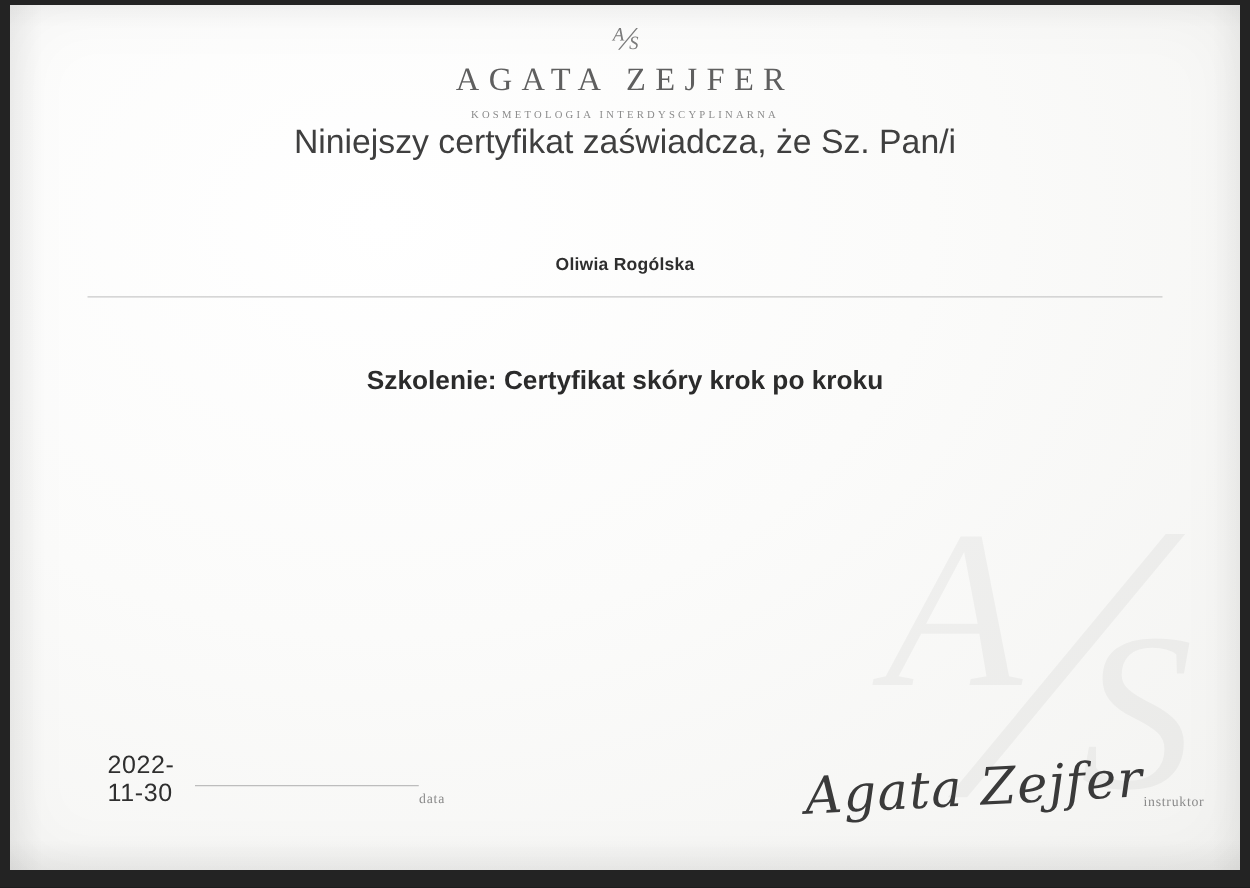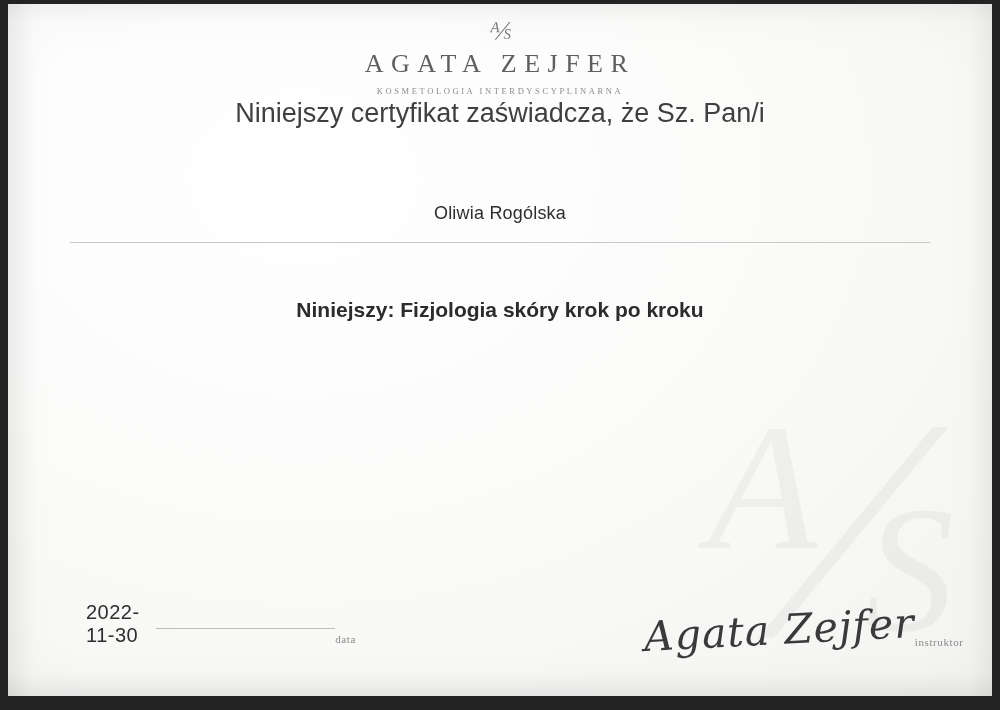--- a/index.html
+++ b/index.html
@@ -126,22 +126,22 @@
 
   
   .recipient-block {
     margin-top: 74px;
     width: 100%;
     display: flex;
     flex-direction: column;
     align-items: center;
   }
   .recipient-name {
-    font-size: 18px;
-    font-weight: normal;
+    font-size: 14px;
+    font-weight: bold;
     color: #2e2e2e;
     letter-spacing: 0.2px;
   }
   .rule {
     margin-top: 18px;
     width: 860px;
     height: 1px;
     background: #c9c9c9;
   }
 
@@ -225,21 +225,21 @@
 
 
       <div class="intro">Niniejszy certyfikat zaświadcza, że Sz. Pan/i</div>
 
       <div class="recipient-block">
         <div class="recipient-name">Oliwia Rogólska</div>
         <div class="rule"></div>
       </div>
 
       <div class="course-block">
-        <div class="course-name">Niniejszy: Fizjologia skóry krok po kroku</div>
+        <div class="course-name">Szkolenie: Certyfikat skóry krok po kroku</div>
       </div>
 
       <div class="footer">
         <div class="foot-col">
           <div class="date-value">2022-11-30</div>
           <div class="foot-rule"></div>
           <div class="foot-label">data</div>
         </div>
         <div class="foot-col">
           <div class="sig-mark">Agata Zejfer</div>

